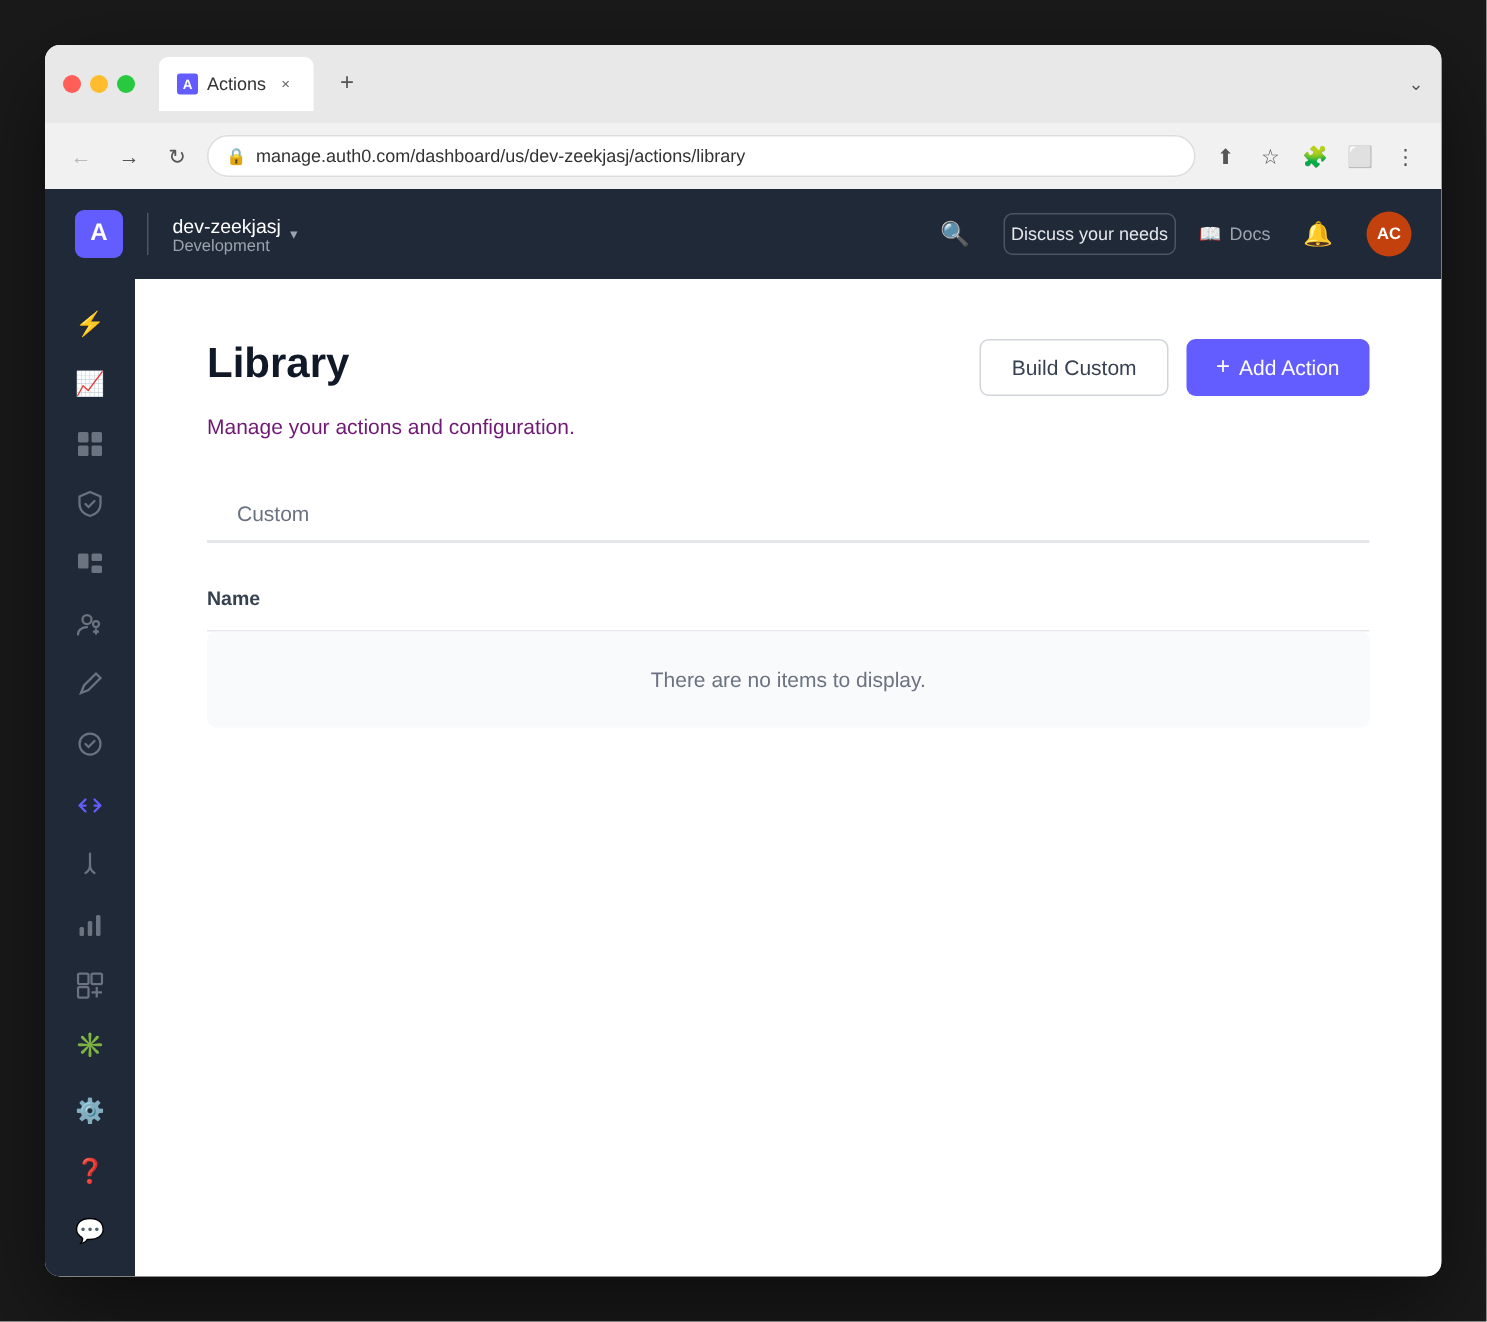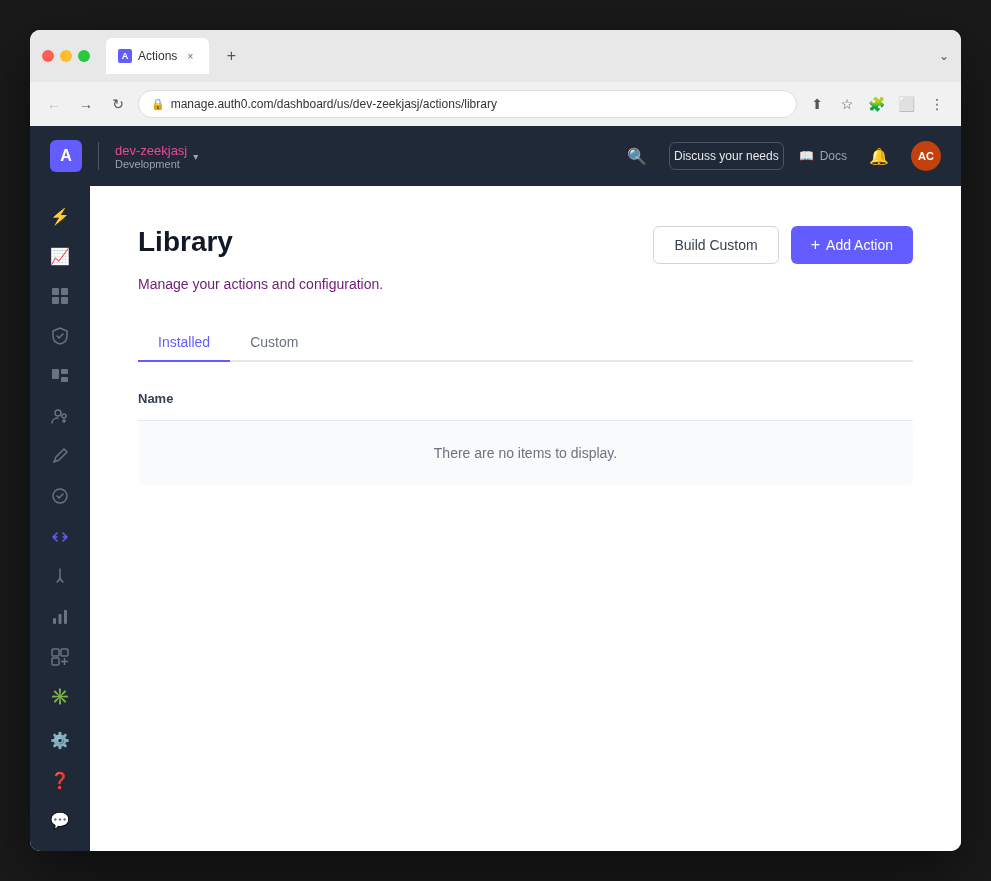--- a/index.html
+++ b/index.html
@@ -175,21 +175,21 @@
       height: 28px;
       background: #4b5563;
     }
     .account-info {
       display: flex;
       align-items: center;
       gap: 6px;
       cursor: pointer;
     }
     .account-name {
-      color: #ec4899;
+      color: #ffffff;
       font-size: 13px;
       font-weight: 500;
     }
     .account-env {
       color: #9ca3af;
       font-size: 11px;
     }
     .account-chevron { color: #9ca3af; font-size: 10px; }
     .nav-spacer { flex: 1; }
     .search-btn {
@@ -522,21 +522,20 @@
             <button class="btn-build-custom">Build Custom</button>
             <button class="btn-add-action">
                 <span style="font-size:16px;">+</span>
                 <span> Add Action</span>
               </button>
           </div>
         </div>
         <p class="page-description">Manage your actions and configuration.</p>
 
         <div class="tabs">
-          <div class="tab-item active">Installed</div>
           <div class="tab-item">Custom</div>
         </div>
 
         <div class="table-container">
           <div class="table-header-row">
             <div class="table-header-cell">Name</div>
           </div>
           <div class="empty-state">There are no items to display.</div>
         </div>
       </div>

